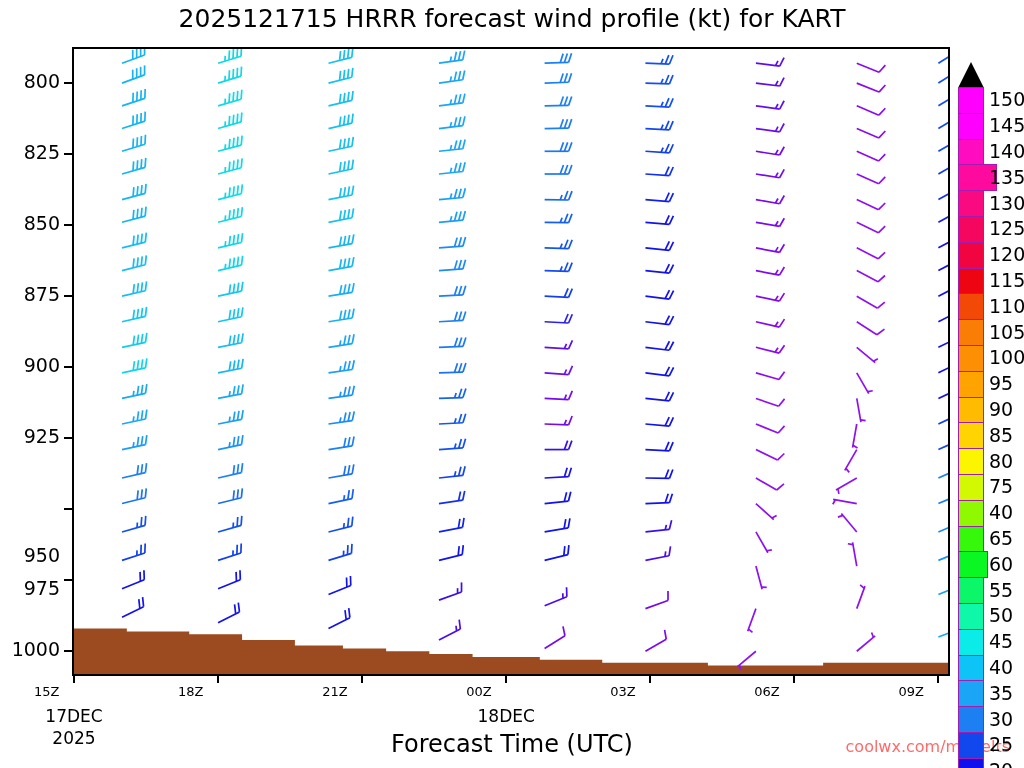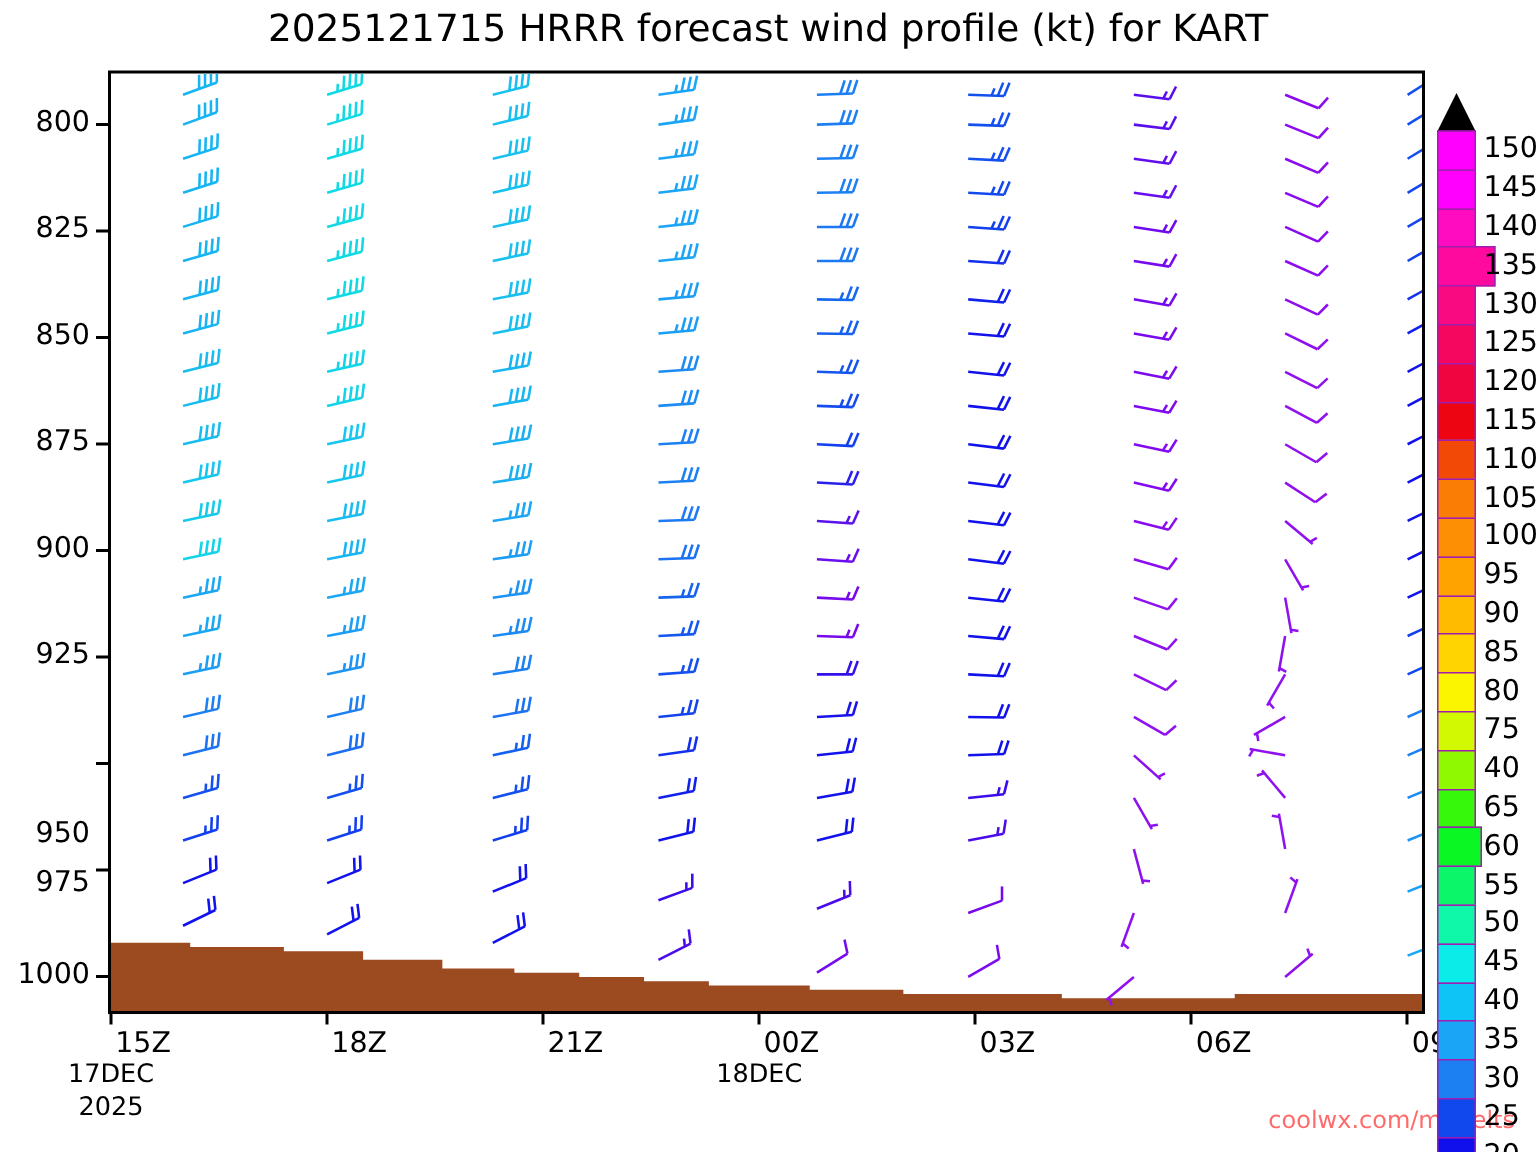--- a/index.html
+++ b/index.html
@@ -50,24 +50,24 @@
 
   .xtick-mark {
     position: absolute;
     width: 2px;
     background: #000;
     height: 9px;
   }
   .xtick-label {
     position: absolute;
     font-family: "DejaVu Sans", sans-serif;
-    font-size: 19px;
+    font-size: 13px;
     color: #000;
     white-space: nowrap;
-    text-align: right;
+    text-align: left;
   }
   .xtick-sub {
     position: absolute;
     font-family: "DejaVu Sans", sans-serif;
     font-size: 17px;
     color: #000;
     white-space: nowrap;
     text-align: center;
   }
 
@@ -1346,20 +1346,21 @@
       <div class="xtick-label" style="left: 466.198px; width: 80px; top: 684px;">00Z</div>
       <div class="xtick-sub" style="left: 466.198px; width: 80px; top: 706px;">18DEC</div>
       <div class="xtick-mark" style="left: 649.264px; top: 674px;"></div>
       <div class="xtick-label" style="left: 610.264px; width: 80px; top: 684px;">03Z</div>
       <div class="xtick-mark" style="left: 793.33px; top: 674px;"></div>
       <div class="xtick-label" style="left: 754.33px; width: 80px; top: 684px;">06Z</div>
       <div class="xtick-mark" style="left: 937.396px; top: 674px;"></div>
       <div class="xtick-label" style="left: 898.396px; width: 80px; top: 684px;">09Z</div>
     </div>
 
+  <div id="xaxis-title">Forecast Time (UTC)</div>
   <div id="watermark">coolwx.com/modelts</div>
 
   <div id="cb-top-arrow" style="border-bottom-color: rgb(0, 0, 0);"></div>
   <div id="colorbar">
       <div class="cb-cell" style="background: rgb(255, 0, 255);">
         <span class="cb-label">150</span>
       </div>
       <div class="cb-cell" style="background: rgb(255, 0, 255);">
         <span class="cb-label">145</span>
       </div>

